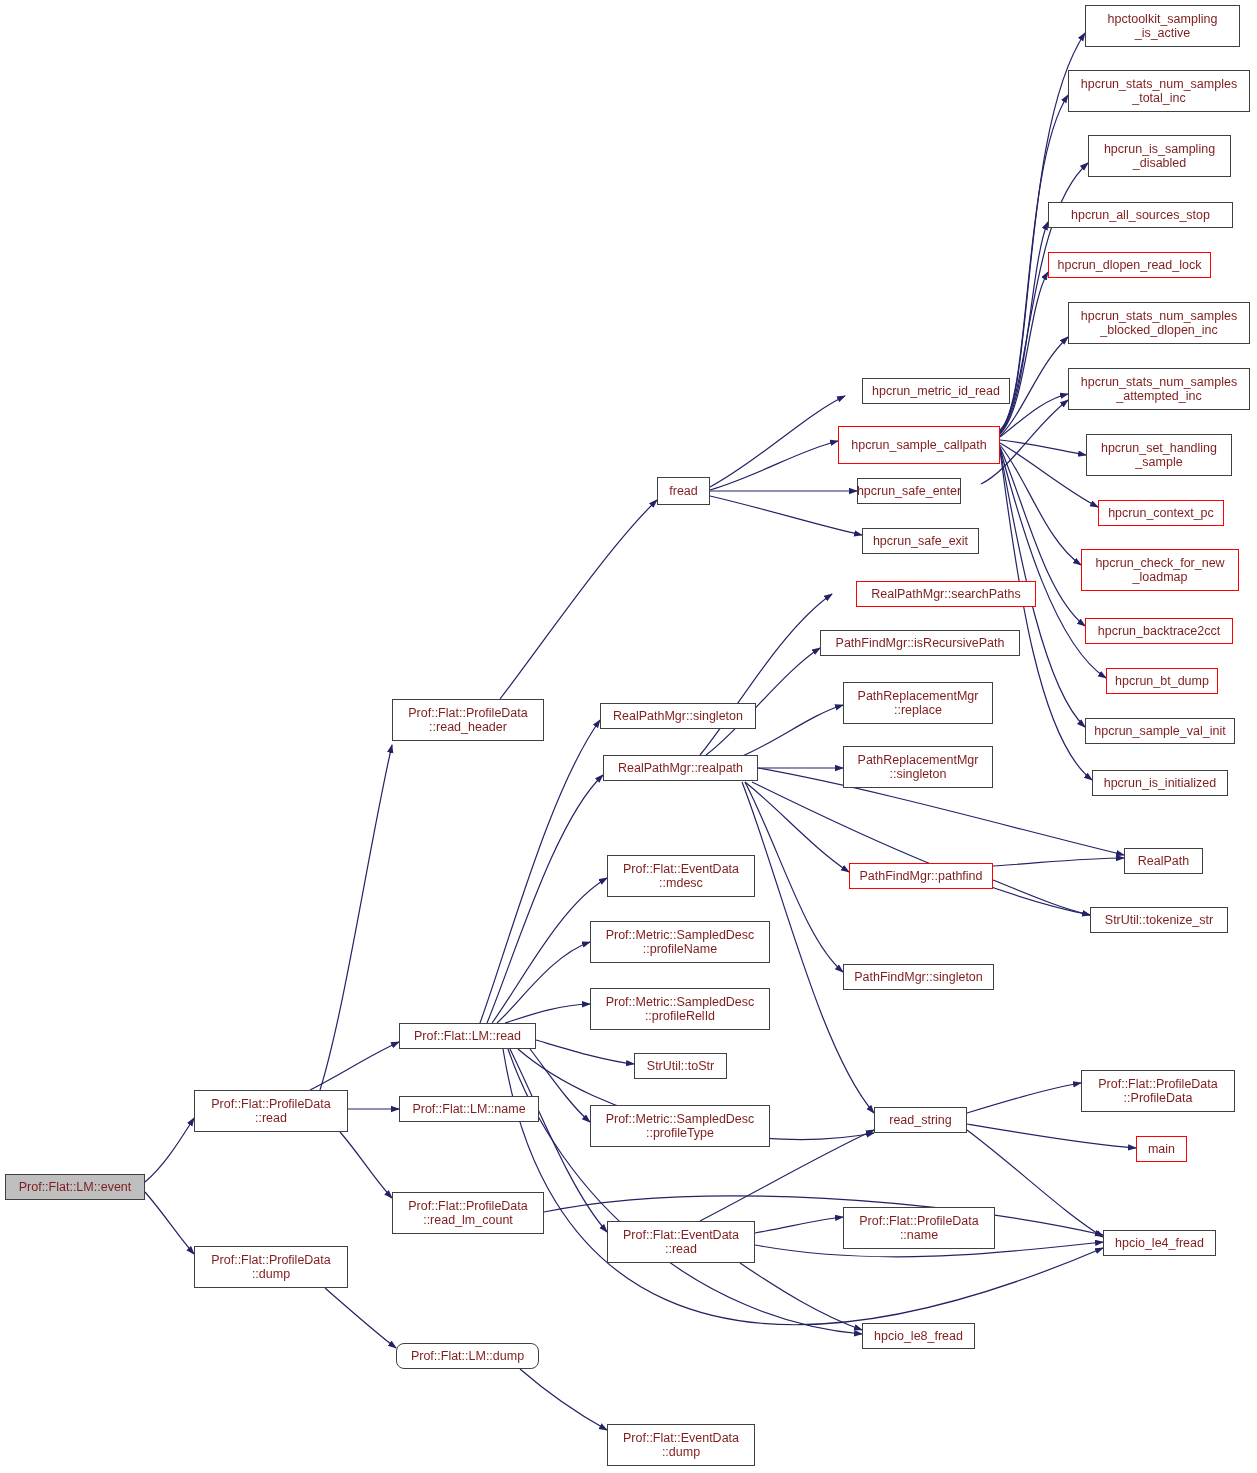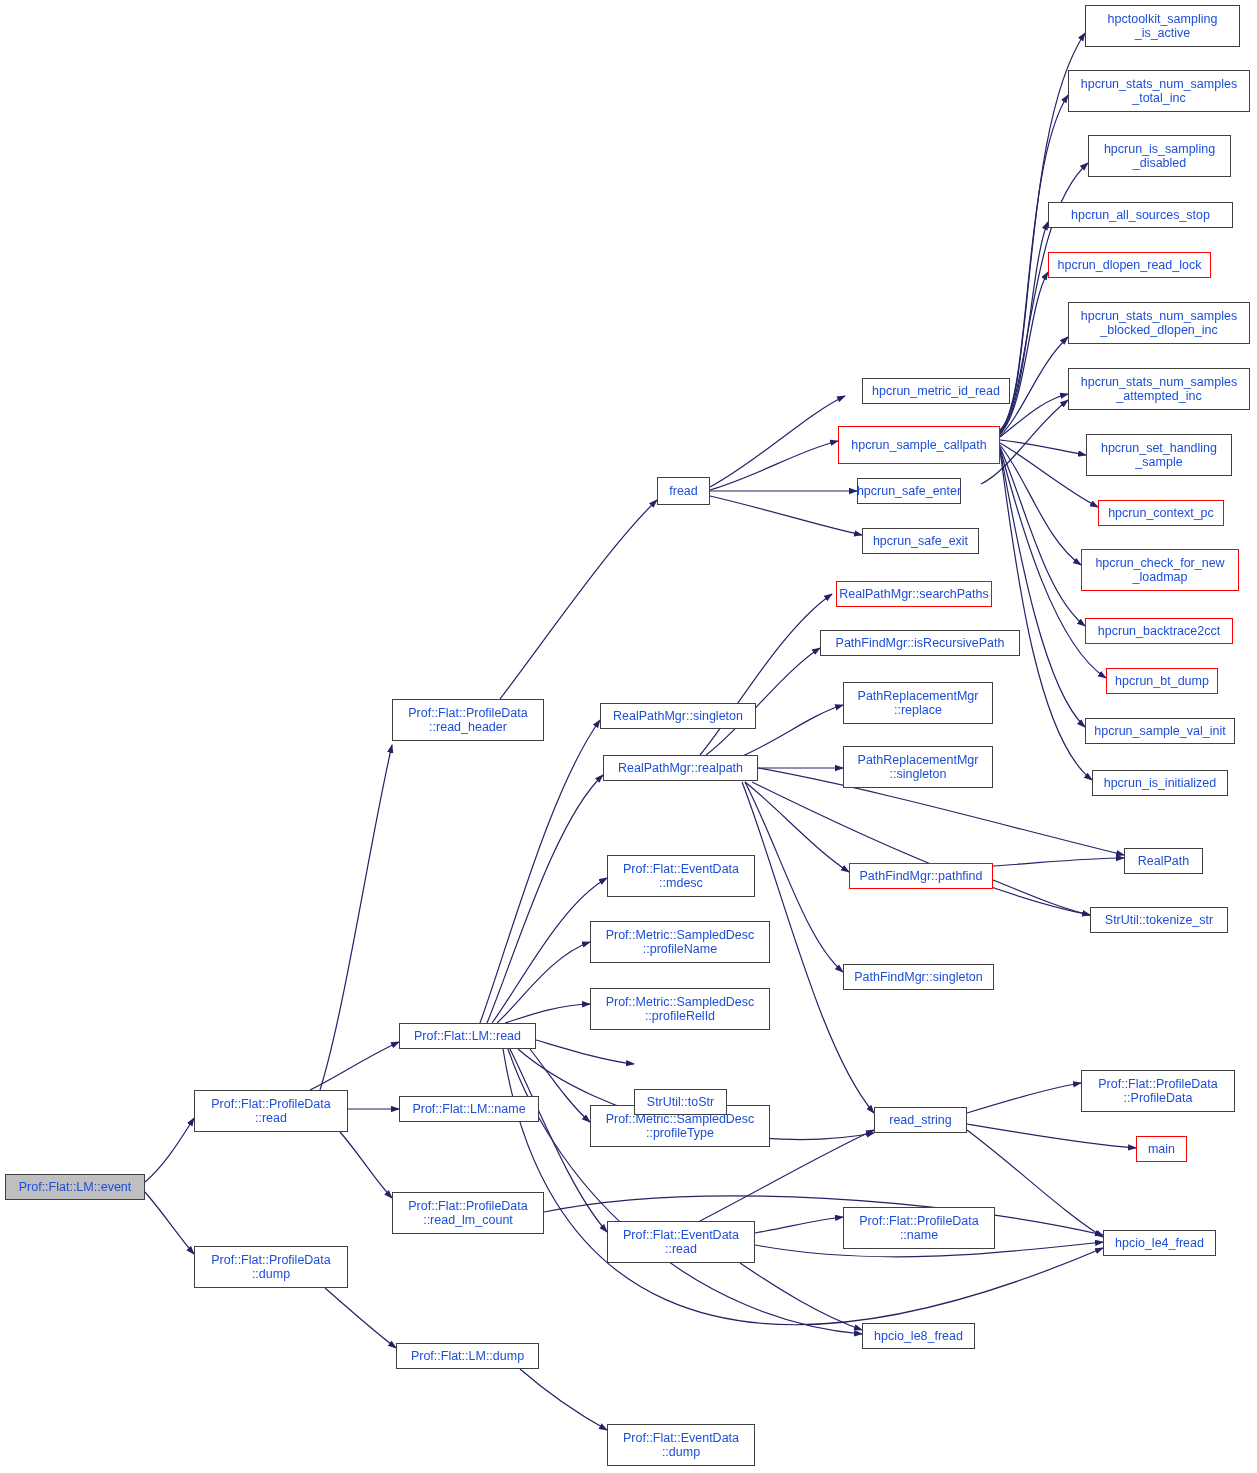--- a/index.html
+++ b/index.html
@@ -19,21 +19,21 @@
   }
   .node {
     position:absolute;
     box-sizing:border-box;
     display:flex;
     align-items:center;
     justify-content:center;
     text-align:center;
     font-size:12.5px;
     line-height:14.5px;
-    color:#1d4ed8;
+    color:#7f1d1d;
     background:#ffffff;
     border:1px solid #404040;
     white-space:pre-line;
     letter-spacing:0px;
     z-index:5;
   }
   .node.red { border:1px solid #ff0000; }
   .node.current { background:#bfbfbf; border:1px solid #404040; }
 </style>
 </head>
@@ -111,38 +111,38 @@
       <div class="node current" style="left: 5px; top: 1174px; width: 140px; height: 26px;">Prof::Flat::LM::event</div>
       <div class="node" style="left: 194px; top: 1090px; width: 154px; height: 42px;">Prof::Flat::ProfileData
 ::read</div>
       <div class="node" style="left: 194px; top: 1246px; width: 154px; height: 42px;">Prof::Flat::ProfileData
 ::dump</div>
       <div class="node" style="left: 392px; top: 699px; width: 152px; height: 42px;">Prof::Flat::ProfileData
 ::read_header</div>
       <div class="node" style="left: 392px; top: 1192px; width: 152px; height: 42px;">Prof::Flat::ProfileData
 ::read_lm_count</div>
       <div class="node" style="left: 399px; top: 1096px; width: 140px; height: 26px;">Prof::Flat::LM::name</div>
-      <div class="node" style="left: 396px; top: 1343px; width: 143px; height: 26px;">Prof::Flat::LM::dump</div>
+      <div class="node" style="left: 396px; top: 1343px; width: 143px; height: 26px; border-radius: 8px;">Prof::Flat::LM::dump</div>
       <div class="node" style="left: 399px; top: 1023px; width: 137px; height: 26px;">Prof::Flat::LM::read</div>
       <div class="node" style="left: 607px; top: 1424px; width: 148px; height: 42px;">Prof::Flat::EventData
 ::dump</div>
       <div class="node" style="left: 607px; top: 1221px; width: 148px; height: 42px;">Prof::Flat::EventData
 ::read</div>
       <div class="node" style="left: 607px; top: 855px; width: 148px; height: 42px;">Prof::Flat::EventData
 ::mdesc</div>
       <div class="node" style="left: 590px; top: 921px; width: 180px; height: 42px;">Prof::Metric::SampledDesc
 ::profileName</div>
       <div class="node" style="left: 590px; top: 988px; width: 180px; height: 42px;">Prof::Metric::SampledDesc
 ::profileRelId</div>
       <div class="node" style="left: 590px; top: 1105px; width: 180px; height: 42px;">Prof::Metric::SampledDesc
 ::profileType</div>
-      <div class="node" style="left: 634px; top: 1053px; width: 93px; height: 26px; margin-top: 36px;">StrUtil::toStr</div>
+      <div class="node" style="left: 634px; top: 1053px; width: 93px; height: 26px;">StrUtil::toStr</div>
       <div class="node" style="left: 600px; top: 703px; width: 156px; height: 26px;">RealPathMgr::singleton</div>
       <div class="node" style="left: 603px; top: 755px; width: 155px; height: 26px;">RealPathMgr::realpath</div>
-      <div class="node red" style="left: 836px; top: 581px; width: 156px; height: 26px;">RealPathMgr::searchPaths</div>
+      <div class="node red" style="left: 856px; top: 581px; width: 180px; height: 26px;">RealPathMgr::searchPaths</div>
       <div class="node" style="left: 820px; top: 630px; width: 200px; height: 26px;">PathFindMgr::isRecursivePath</div>
       <div class="node" style="left: 843px; top: 682px; width: 150px; height: 42px;">PathReplacementMgr
 ::replace</div>
       <div class="node" style="left: 843px; top: 746px; width: 150px; height: 42px;">PathReplacementMgr
 ::singleton</div>
       <div class="node red" style="left: 849px; top: 863px; width: 144px; height: 26px;">PathFindMgr::pathfind</div>
       <div class="node" style="left: 843px; top: 964px; width: 151px; height: 26px;">PathFindMgr::singleton</div>
       <div class="node" style="left: 1124px; top: 848px; width: 79px; height: 26px;">RealPath</div>
       <div class="node" style="left: 1090px; top: 907px; width: 138px; height: 26px;">StrUtil::tokenize_str</div>
       <div class="node" style="left: 874px; top: 1107px; width: 93px; height: 26px;">read_string</div>

